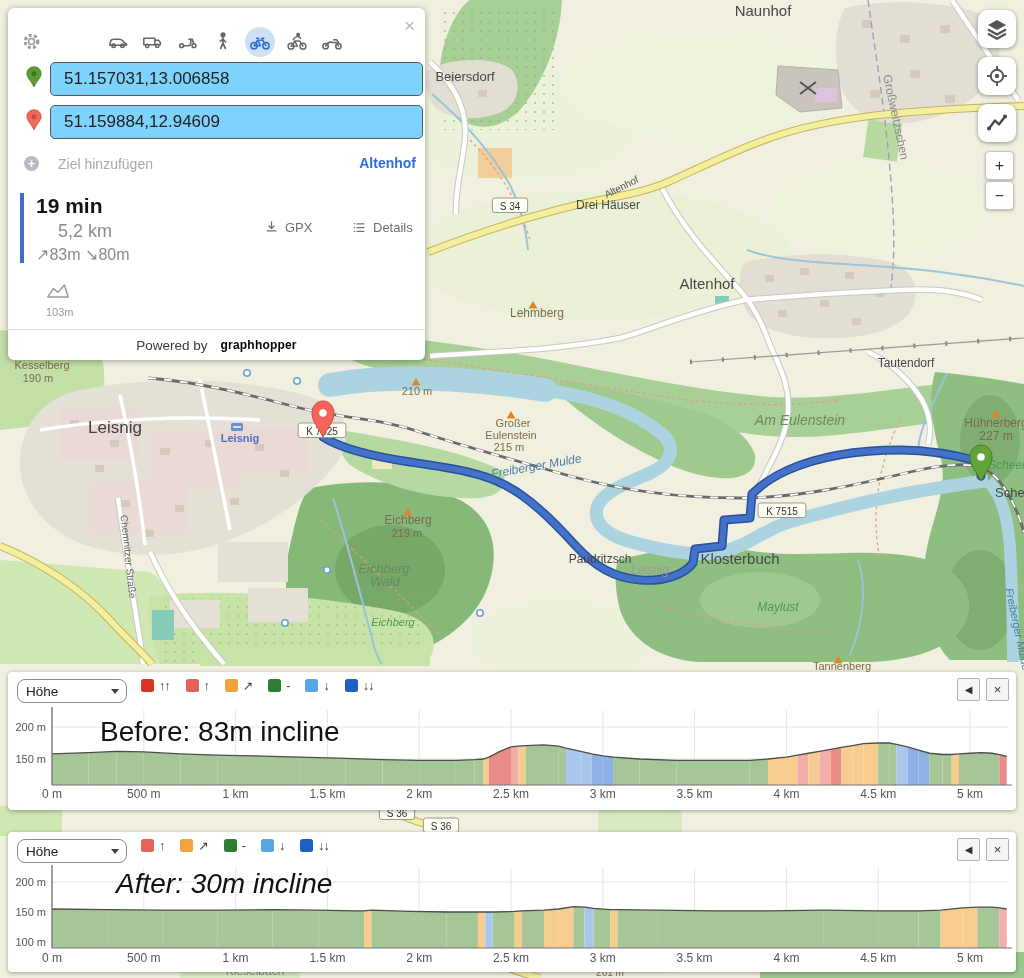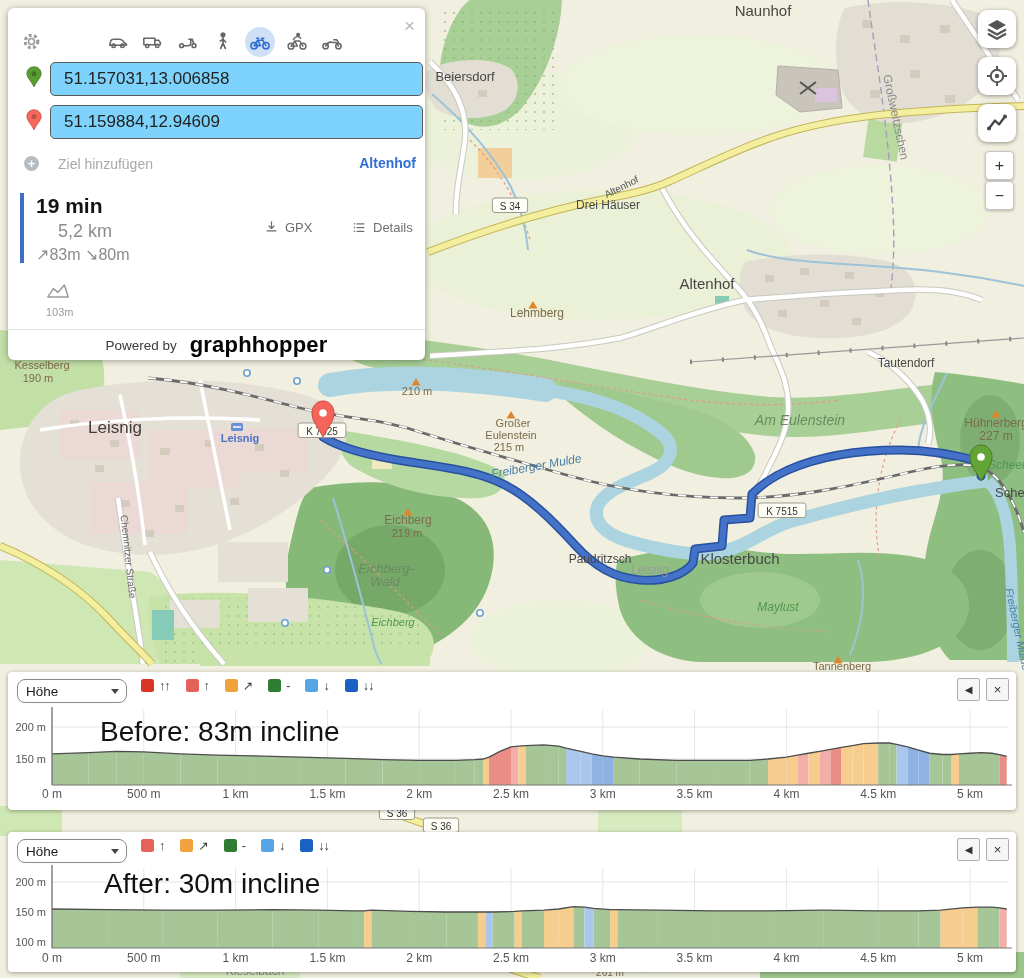--- a/index.html
+++ b/index.html
@@ -27,21 +27,21 @@
   .t-time{position:absolute;left:28px;top:186px;font-size:21px;font-weight:700;color:#141414;}
   .t-dist{position:absolute;left:28px;top:213px;font-size:18px;color:#8b8b8b;margin-left:22px;}
   .t-asc{position:absolute;left:28px;top:237px;font-size:16px;color:#8b8b8b;}
   .minibtn{position:absolute;top:212px;display:flex;align-items:center;gap:6px;color:#6f6f6f;font-size:13px;cursor:pointer;}
   .gpxbtn{left:256px;} .detbtn{left:344px;}
   .elevwidget{position:absolute;left:38px;top:273px;width:40px;text-align:left;cursor:pointer;}
   .elevval{font-size:11px;color:#9a9a9a;margin-top:2px;}
   .pfooter{position:absolute;left:0;bottom:0;width:100%;height:30px;border-top:1px solid #e2e2e2;
            display:flex;align-items:center;justify-content:center;gap:13px;}
   .pwb{font-size:13.5px;color:#3a3a3a;}
-  .brand{font-size:22px;font-weight:800;color:#050505;letter-spacing:.2px;}
+  .brand{font-size:12px;font-weight:800;color:#050505;letter-spacing:.2px;}
   
   .mapbtn{position:absolute;left:978px;width:38px;height:38px;background:#fff;border-radius:9px;z-index:20;
           box-shadow:0 1px 4px rgba(0,0,0,.4);display:flex;align-items:center;justify-content:center;cursor:pointer;}
   .zbtn{position:absolute;left:985px;width:27px;height:27px;background:#fff;border:1px solid #c6c6c6;border-radius:4px;
         z-index:20;font-size:16px;color:#333;display:flex;align-items:center;justify-content:center;cursor:pointer;
         box-shadow:0 1px 3px rgba(0,0,0,.25);}
   
   .chartpanel{position:absolute;left:8px;width:1008px;background:#fff;border-radius:4px;z-index:20;
               box-shadow:0 1px 4px rgba(0,0,0,.35);}
   .chead{position:absolute;left:0;top:0;width:100%;height:30px;}
@@ -608,21 +608,21 @@
             <span class="lgar">↓</span>
           </span>
           <span class="lgitem">
             <span class="lgsq" style="background: rgb(27, 97, 194);"></span>
             <span class="lgar">↓↓</span>
           </span>
         </div>
     <div class="navbtn cb-left">◀</div>
     <div class="navbtn cb-close">×</div>
   </div>
-  <div class="ctitle" style="left:96px;top:36px;">After: 30m incline</div>
+  <div class="ctitle" style="left:108px;top:36px;font-style:italic;">After: 30m incline</div>
   <svg id="cs1" width="1008" height="106" style="position:absolute;left:0;top:30px;" viewBox="0 0 1008 106">
         <line x1="44" y1="20" x2="1000" y2="20" stroke="#e6e6e6" stroke-width="1"></line>
         <text x="38" y="24" font-size="11" fill="#555" text-anchor="end" font-family="&quot;Liberation Sans&quot;,sans-serif">200 m</text>
         <line x1="44" y1="50" x2="1000" y2="50" stroke="#e6e6e6" stroke-width="1"></line>
         <text x="38" y="54" font-size="11" fill="#555" text-anchor="end" font-family="&quot;Liberation Sans&quot;,sans-serif">150 m</text>
         <line x1="44" y1="80" x2="1000" y2="80" stroke="#e6e6e6" stroke-width="1"></line>
         <text x="38" y="84" font-size="11" fill="#555" text-anchor="end" font-family="&quot;Liberation Sans&quot;,sans-serif">100 m</text>
         <line x1="135.8" y1="6" x2="135.8" y2="86" stroke="#e6e6e6" stroke-width="1"></line>
         <line x1="227.6" y1="6" x2="227.6" y2="86" stroke="#e6e6e6" stroke-width="1"></line>
         <line x1="319.4" y1="6" x2="319.4" y2="86" stroke="#e6e6e6" stroke-width="1"></line>

